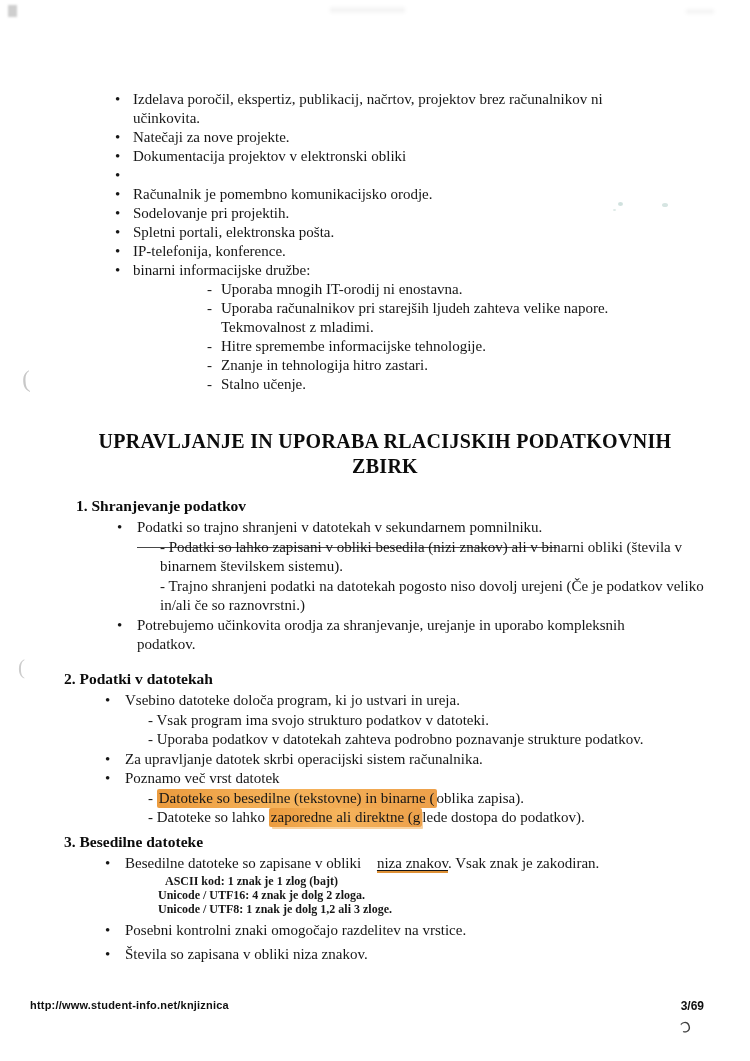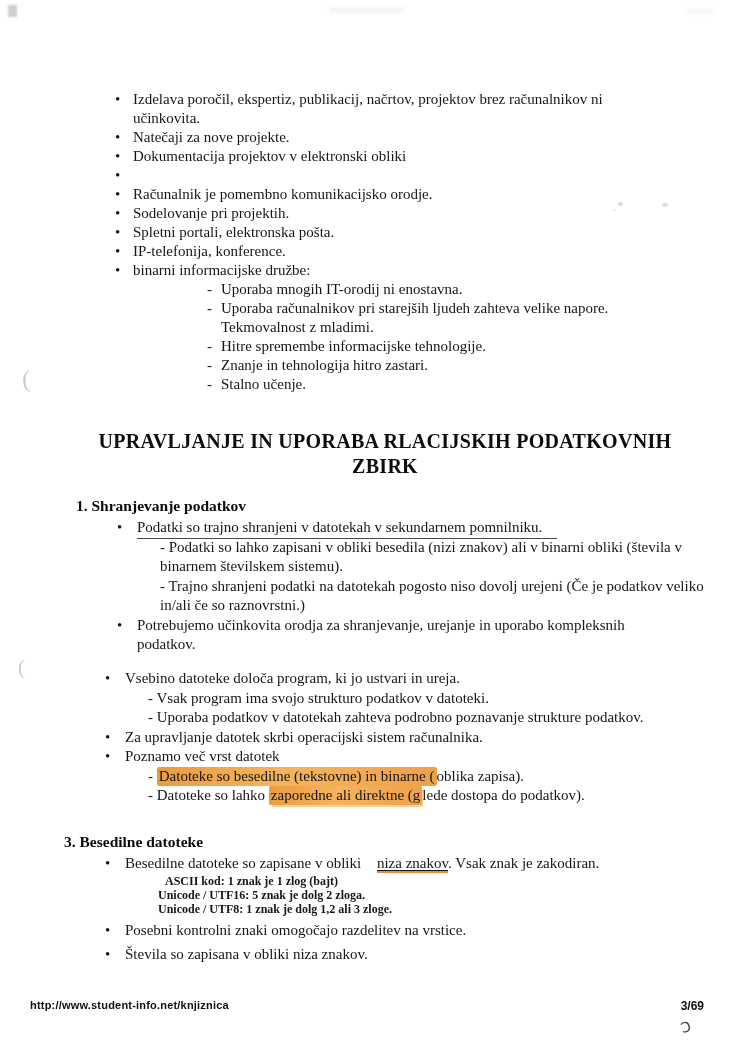--- a/index.html
+++ b/index.html
@@ -32,21 +32,21 @@
   .sec .li .t{max-width:545px;}
   .dsub{margin-left:84px;width:545px;}
   .sec1{top:496px;margin-left:12px;}
   .sec2{top:669px;}
   .sec3{top:832px;}
   .code{margin-left:94px;font-size:12px;line-height:14px;font-weight:700;}
   .code.c1{margin-left:101px;}
   .sp{margin-top:5px;}
 
   
-  .u-full{border-bottom:1.7px solid #474747;padding-right:15px;padding-bottom:3px;}
+  .u-full{border-bottom:1.7px solid #474747;padding-right:15px;padding-bottom:12px;}
   .u-nz{text-decoration:underline;text-decoration-thickness:1.2px;text-underline-offset:2px;
         border-bottom:2px solid #df9136;padding-bottom:0;margin-left:12px;}
   .hl{background:linear-gradient(97deg,#eb9b3e,#f6b45c 45%,#eda04a);
       padding:1px 2px 2px 2px;border-radius:2px;}
   .hl.smear{box-shadow:2px 3px 0 -1px rgba(242,173,84,.55);}
 
   
   .footer-url{position:absolute;left:30px;top:999px;
       font-family:"Liberation Sans","DejaVu Sans",sans-serif;
       font-size:11px;font-weight:700;letter-spacing:.2px;color:#0f0f0f;}
@@ -156,20 +156,21 @@
     </div>
     <div class="dsub">- Podatki so lahko zapisani v obliki besedila (nizi znakov) ali v binarni obliki (števila v binarnem številskem sistemu).</div>
     <div class="dsub">- Trajno shranjeni podatki na datotekah pogosto niso dovolj urejeni (Če je podatkov veliko in/ali če so raznovrstni.)</div>
     <div class="li">
       <span class="m">•</span>
       <span class="t">Potrebujemo učinkovita orodja za shranjevanje, urejanje in uporabo kompleksnih podatkov.</span>
     </div>
   </div>
 
   <div class="sec sec2">
+    <div class="h">2. Podatki v datotekah</div>
     <div class="li">
       <span class="m">•</span>
       <span class="t">Vsebino datoteke določa program, ki jo ustvari in ureja.</span>
     </div>
     <div class="dsub">- Vsak program ima svojo strukturo podatkov v datoteki.</div>
     <div class="dsub">- Uporaba podatkov v datotekah zahteva podrobno poznavanje strukture podatkov.</div>
     <div class="li">
       <span class="m">•</span>
       <span class="t">Za upravljanje datotek skrbi operacijski sistem računalnika.</span>
     </div>
@@ -181,21 +182,21 @@
     <div class="dsub"><span>- Datoteke so lahko </span><span class="hl smear">zaporedne ali direktne (g</span><span>lede dostopa do podatkov).</span></div>
   </div>
 
   <div class="sec sec3">
     <div class="h">3. Besedilne datoteke</div>
     <div class="li">
       <span class="m">•</span>
       <span class="t"><span>Besedilne datoteke so zapisane v obliki </span><span class="u-nz">niza znakov</span><span>. Vsak znak je zakodiran.</span></span>
     </div>
     <div class="code c1">ASCII kod: 1 znak je 1 zlog (bajt)</div>
-    <div class="code">Unicode / UTF16: 5 znak je dolg 2 zloga.</div>
+    <div class="code">Unicode / UTF16: 4 znak je dolg 2 zloga.</div>
     <div class="code">Unicode / UTF8: 1 znak je dolg 1,2 ali 3 zloge.</div>
     <div class="li sp">
       <span class="m">•</span>
       <span class="t">Posebni kontrolni znaki omogočajo razdelitev na vrstice.</span>
     </div>
     <div class="li sp">
       <span class="m">•</span>
       <span class="t">Števila so zapisana v obliki niza znakov.</span>
     </div>
   </div>

